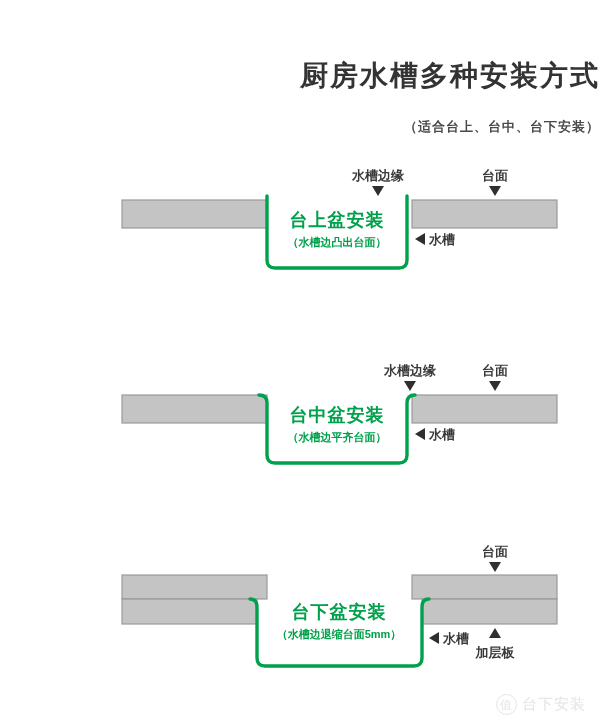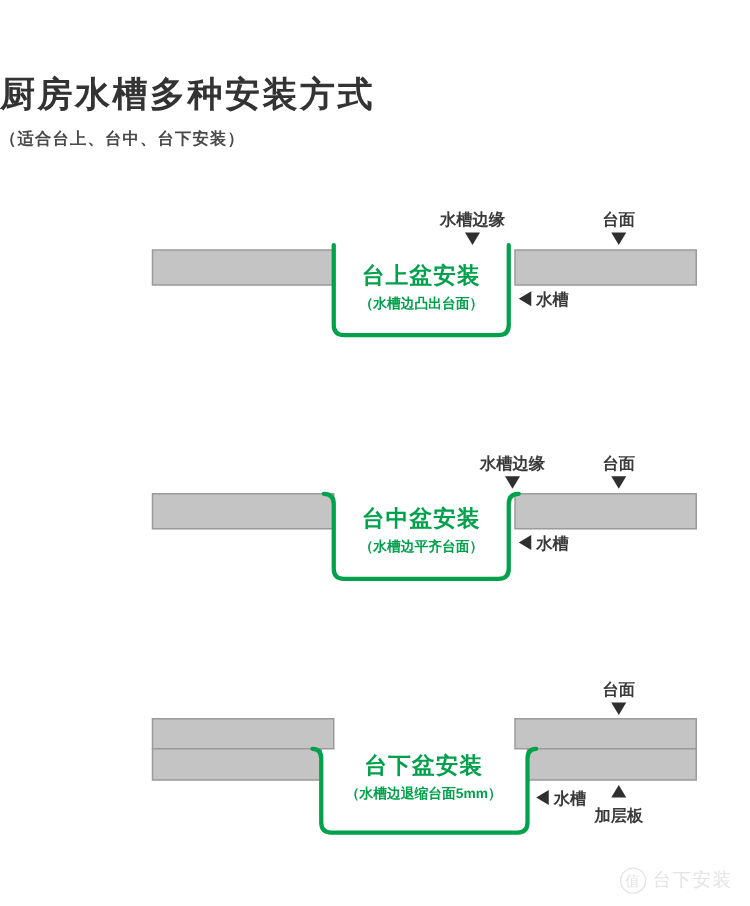--- a/index.html
+++ b/index.html
@@ -20,31 +20,31 @@
     width: 600px;
     height: 725px;
   }
 
   
   .header {
     position: absolute;
     top: 58px;
     left: 0;
     width: 600px;
-    text-align: left;
+    text-align: right;
   }
   .title {
     font-size: 28px;
     font-weight: bold;
     letter-spacing: 2px;
     color: #333333;
     line-height: 1.25;
   }
   .subtitle {
-    margin-top: 9px;
+    margin-top: 25px;
     font-size: 13px;
     font-weight: bold;
     letter-spacing: 1px;
     color: #4a4a4a;
   }
 
   
   .diagram {
     position: absolute;
     left: 0;

